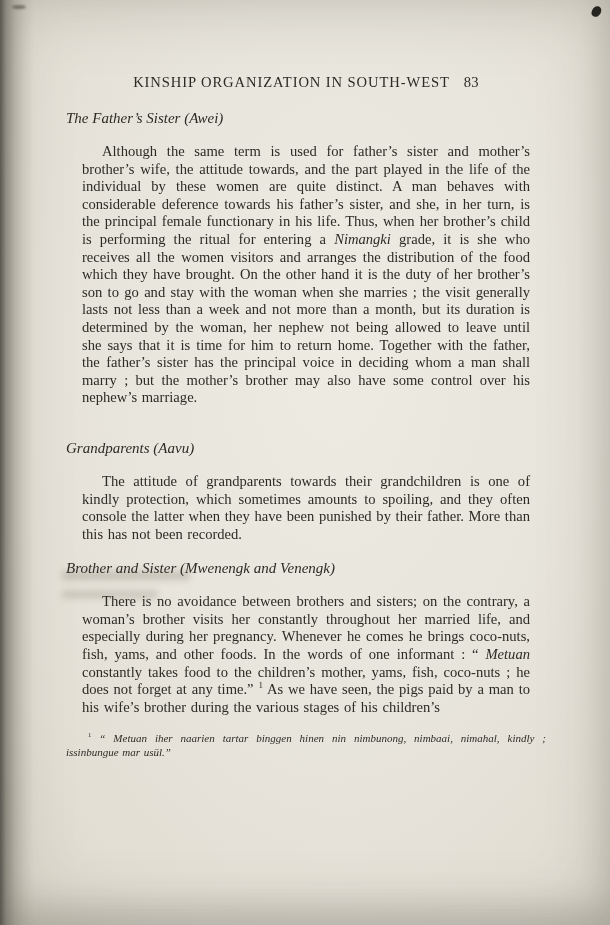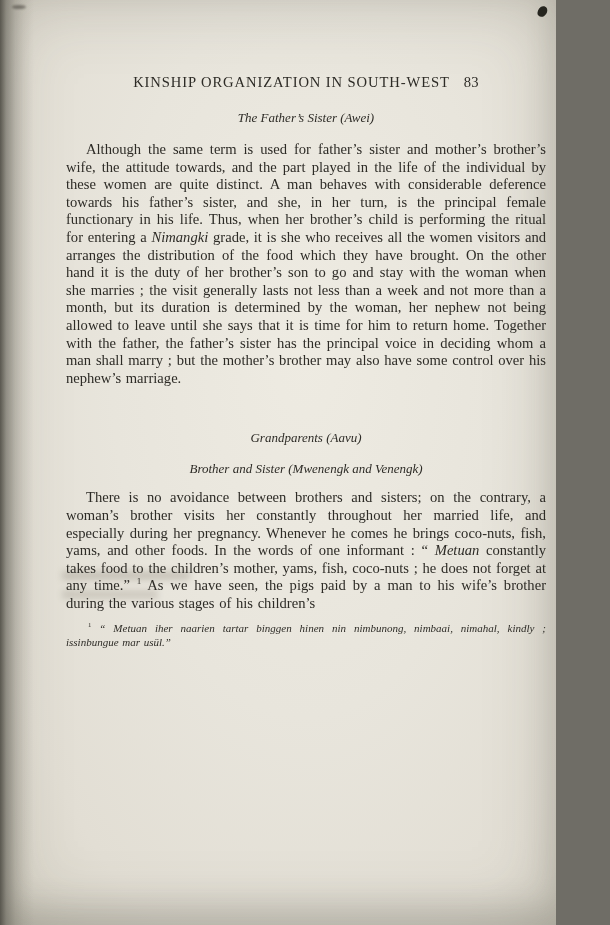--- a/index.html
+++ b/index.html
@@ -1,18 +1,18 @@
 <!DOCTYPE html>
 <html><head>
 <meta charset="utf-8">
 <style>
   html,body{margin:0;padding:0;}
   body{background:#6f6d66;font-family:"Liberation Serif", serif;}
   .page{
-    position:relative;width:556px;height:925px;overflow:hidden;
+    position:relative;width:610px;height:925px;overflow:hidden;
     background:
       radial-gradient(ellipse at 55% 38%, #eeebe2 0%, #e8e5dc 45%, #e2ded4 78%, #d8d4c8 100%);
     color:#2d2b26;
     box-shadow:inset 0 0 70px rgba(90,85,72,0.28), inset 0 -18px 30px rgba(80,76,64,0.18);
   }
   .binding{
     position:absolute;left:0;top:0;bottom:0;width:34px;pointer-events:none;
     background:linear-gradient(to right,
       rgba(84,82,74,0.95) 0%, rgba(96,94,85,0.55) 18%,
       rgba(110,107,96,0.28) 45%, rgba(120,116,104,0.12) 70%, transparent 100%);
@@ -21,25 +21,25 @@
     border-radius:55% 45% 60% 40%;transform:rotate(18deg);}
   .speck-tl{position:absolute;top:5px;left:12px;width:14px;height:4px;background:rgba(70,66,58,0.55);
     border-radius:50%;filter:blur(1px);}
   .smudge{position:absolute;background:rgba(120,113,96,0.28);filter:blur(3px);border-radius:3px;}
   .smudge.s1{left:62px;top:571px;width:128px;height:9px;}
   .smudge.s2{left:62px;top:590px;width:96px;height:9px;opacity:.8;}
   .content{position:absolute;left:66px;top:74px;width:480px;}
   .header{display:flex;justify-content:center;align-items:baseline;
     font-size:14.6px;letter-spacing:0.9px;white-space:nowrap;}
   .pagenum{margin-left:14px;letter-spacing:0.2px;}
-  .section-heading{text-align:center;font-style:italic;font-size:13px;line-height:18px;}
+  .section-heading{font-style:italic;font-size:15px;line-height:18px;}
   .sec1 .section-heading{margin-top:18px;margin-bottom:14px;}
-  .sec2 .section-heading{margin-top:42px;margin-bottom:13px;}
+  .sec2 .section-heading{margin-top:32px;margin-bottom:13px;}
   .sec3 .section-heading{margin-top:10px;margin-bottom:11px;}
-  p.body-para{margin:0;text-align:justify;font-size:14.6px;line-height:17.6px;
+  p.body-para{margin:16px;text-align:justify;font-size:14.6px;line-height:17.6px;
     text-indent:20px;word-spacing:1px;}
   .it{font-style:italic;}
   sup{font-size:0.62em;line-height:0;vertical-align:super;}
   .footnote{margin:10px 0 0;font-size:11px;line-height:13.5px;text-indent:22px;
     text-align:justify;word-spacing:1px;}
 </style>
 </head>
 <body>
 
 <div class="page">
@@ -55,20 +55,21 @@
       <span class="pagenum">83</span>
     </div>
 
     <div class="section sec1">
       <div class="section-heading">The Father’s Sister (Awei)</div>
       <p class="body-para"><span>Although the same term is used for father’s sister and mother’s brother’s wife, the attitude towards, and the part played in the life of the individual by these women are quite distinct.  A man behaves with considerable deference towards his father’s sister, and she, in her turn, is the principal female functionary in his life.  Thus, when her brother’s child is performing the ritual for entering a </span><span class="it">Nimangki</span><span> grade, it is she who receives all the women visitors and arranges the distribution of the food which they have brought.  On the other hand it is the duty of her brother’s son to go and stay with the woman when she marries ; the visit generally lasts not less than a week and not more than a month, but its duration is determined by the woman, her nephew not being allowed to leave until she says that it is time for him to return home.  Together with the father, the father’s sister has the principal voice in deciding whom a man shall marry ; but the mother’s brother may also have some control over his nephew’s marriage.</span></p>
     </div>
 
     <div class="section sec2">
       <div class="section-heading">Grandparents (Aavu)</div>
+      <p class="body-para"><span>The attitude of grandparents towards their grandchildren is one of kindly protection, which sometimes amounts to spoiling, and they often console the latter when they have been punished by their father.  More than this has not been recorded.</span></p>
     </div>
 
     <div class="section sec3">
       <div class="section-heading">Brother and Sister (Mwenengk and Venengk)</div>
       <p class="body-para"><span>There is no avoidance between brothers and sisters; on the contrary, a woman’s brother visits her constantly throughout her married life, and especially during her pregnancy.  Whenever he comes he brings coco-nuts, fish, yams, and other foods. In the words of one informant : “ </span><span class="it">Metuan</span><span> constantly takes food to the children’s mother, yams, fish, coco-nuts ; he does not forget at any time.” </span><sup>1</sup><span>  As we have seen, the pigs paid by a man to his wife’s brother during the various stages of his children’s</span></p>
     </div>
 
     <p class="footnote"><sup>1</sup><span class="it"> “ </span><span class="it">Metuan iher naarien tartar binggen hinen nin nimbunong, nimbaai, nimahal, kindly ; issinbungue mar usül.”</span></p>
   </div>
 </div>

